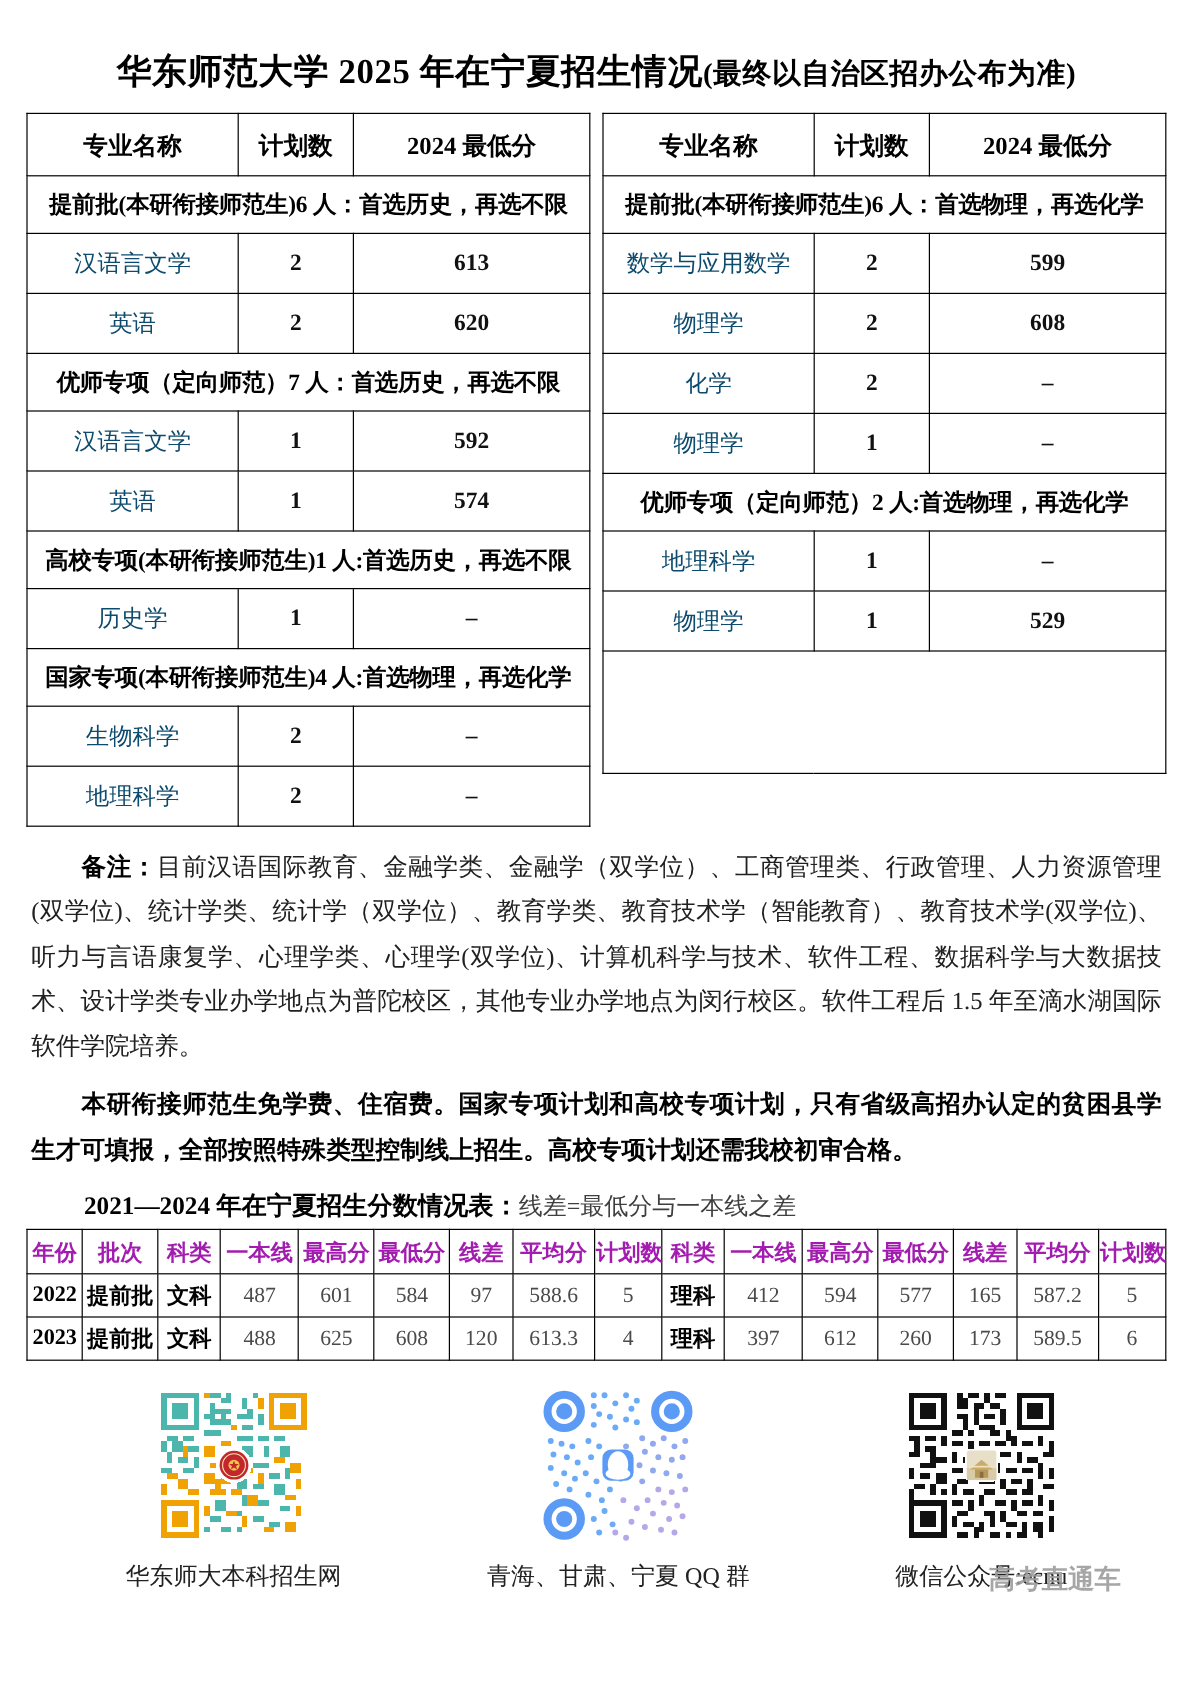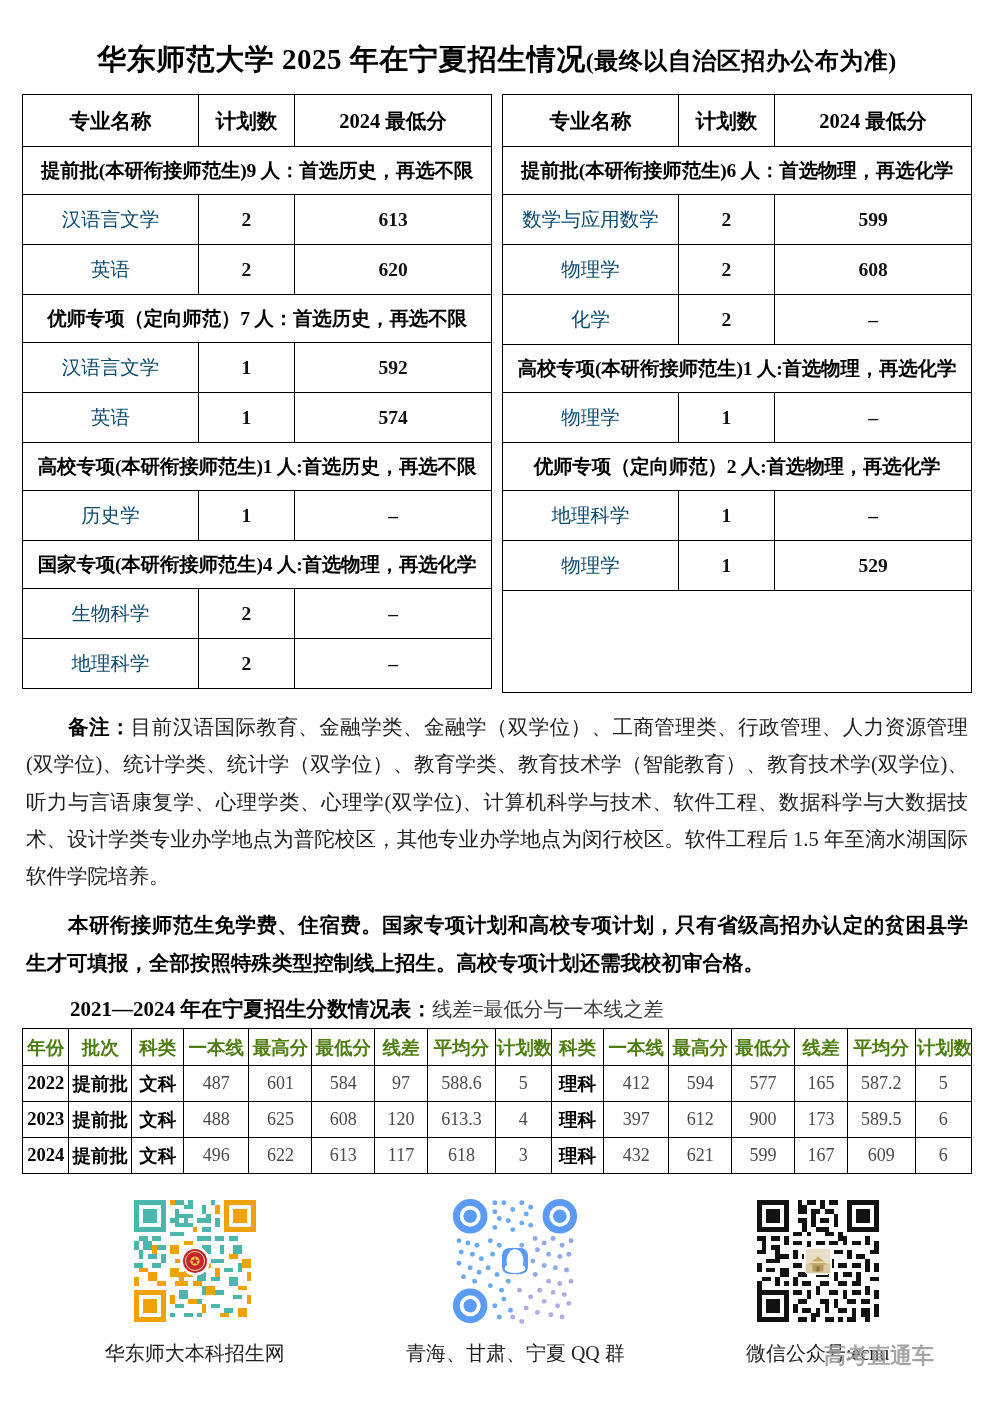--- a/index.html
+++ b/index.html
@@ -133,21 +133,21 @@
     text-align: center;
     vertical-align: middle;
     height: 35px;
     font-size: 18px;
     padding: 0 1px;
     white-space: nowrap;
   }
   .stats-table thead td {
     font-weight: bold;
     font-size: 18.5px;
-    color: #4d7c0f;
+    color: #a21caf;
     height: 36px;
   }
   .stats-table .lbl { font-weight: bold; color: #000; font-size: 18.5px; }
   .stats-table .val { color: #4a4a4a; font-size: 18px; }
 
   .w-year   { width: 5.6%; }
   .w-batch  { width: 7.6%; }
   .w-kelei  { width: 6.3%; }
   .w-line   { width: 7.9%; }
   .w-high   { width: 7.6%; }
@@ -222,21 +222,21 @@
       </colgroup>
       <thead>
         <tr>
           <td>专业名称</td>
           <td>计划数</td>
           <td>2024 最低分</td>
         </tr>
       </thead>
       <tbody>
           <tr class="group-row">
-            <td colspan="3">提前批(本研衔接师范生)9 人：首选历史，再选不限</td>
+            <td colspan="3">提前批(本研衔接师范生)6 人：首选历史，再选不限</td>
           </tr>
           <tr>
             <td class="major-name">汉语言文学</td>
             <td class="num-cell">2</td>
             <td class="score-cell">613</td>
           </tr>
           <tr>
             <td class="major-name">英语</td>
             <td class="num-cell">2</td>
             <td class="score-cell">620</td>
@@ -302,23 +302,20 @@
           </tr>
           <tr>
             <td class="major-name">物理学</td>
             <td class="num-cell">2</td>
             <td class="score-cell">608</td>
           </tr>
           <tr>
             <td class="major-name">化学</td>
             <td class="num-cell">2</td>
             <td class="score-cell">–</td>
-          </tr>
-          <tr class="group-row">
-            <td colspan="3">高校专项(本研衔接师范生)1 人:首选物理，再选化学</td>
           </tr>
           <tr>
             <td class="major-name">物理学</td>
             <td class="num-cell">1</td>
             <td class="score-cell">–</td>
           </tr>
           <tr class="group-row">
             <td colspan="3">优师专项（定向师范）2 人:首选物理，再选化学</td>
           </tr>
           <tr>
@@ -412,41 +409,23 @@
           <td class="lbl">文科</td>
           <td class="val">488</td>
           <td class="val">625</td>
           <td class="val">608</td>
           <td class="val">120</td>
           <td class="val">613.3</td>
           <td class="val">4</td>
           <td class="lbl">理科</td>
           <td class="val">397</td>
           <td class="val">612</td>
-          <td class="val">900</td>
+          <td class="val">260</td>
           <td class="val">173</td>
           <td class="val">589.5</td>
-          <td class="val">6</td>
-        </tr>
-        <tr>
-          <td class="lbl">2024</td>
-          <td class="lbl">提前批</td>
-          <td class="lbl">文科</td>
-          <td class="val">496</td>
-          <td class="val">622</td>
-          <td class="val">613</td>
-          <td class="val">117</td>
-          <td class="val">618</td>
-          <td class="val">3</td>
-          <td class="lbl">理科</td>
-          <td class="val">432</td>
-          <td class="val">621</td>
-          <td class="val">599</td>
-          <td class="val">167</td>
-          <td class="val">609</td>
           <td class="val">6</td>
         </tr>
       </tbody>
   </table>
 
   <div class="qr-row">
 
     <div class="qr-block">
       <div class="qr-canvas">
         <svg width="130" height="130" viewBox="0 0 29 29" shape-rendering="crispEdges">

